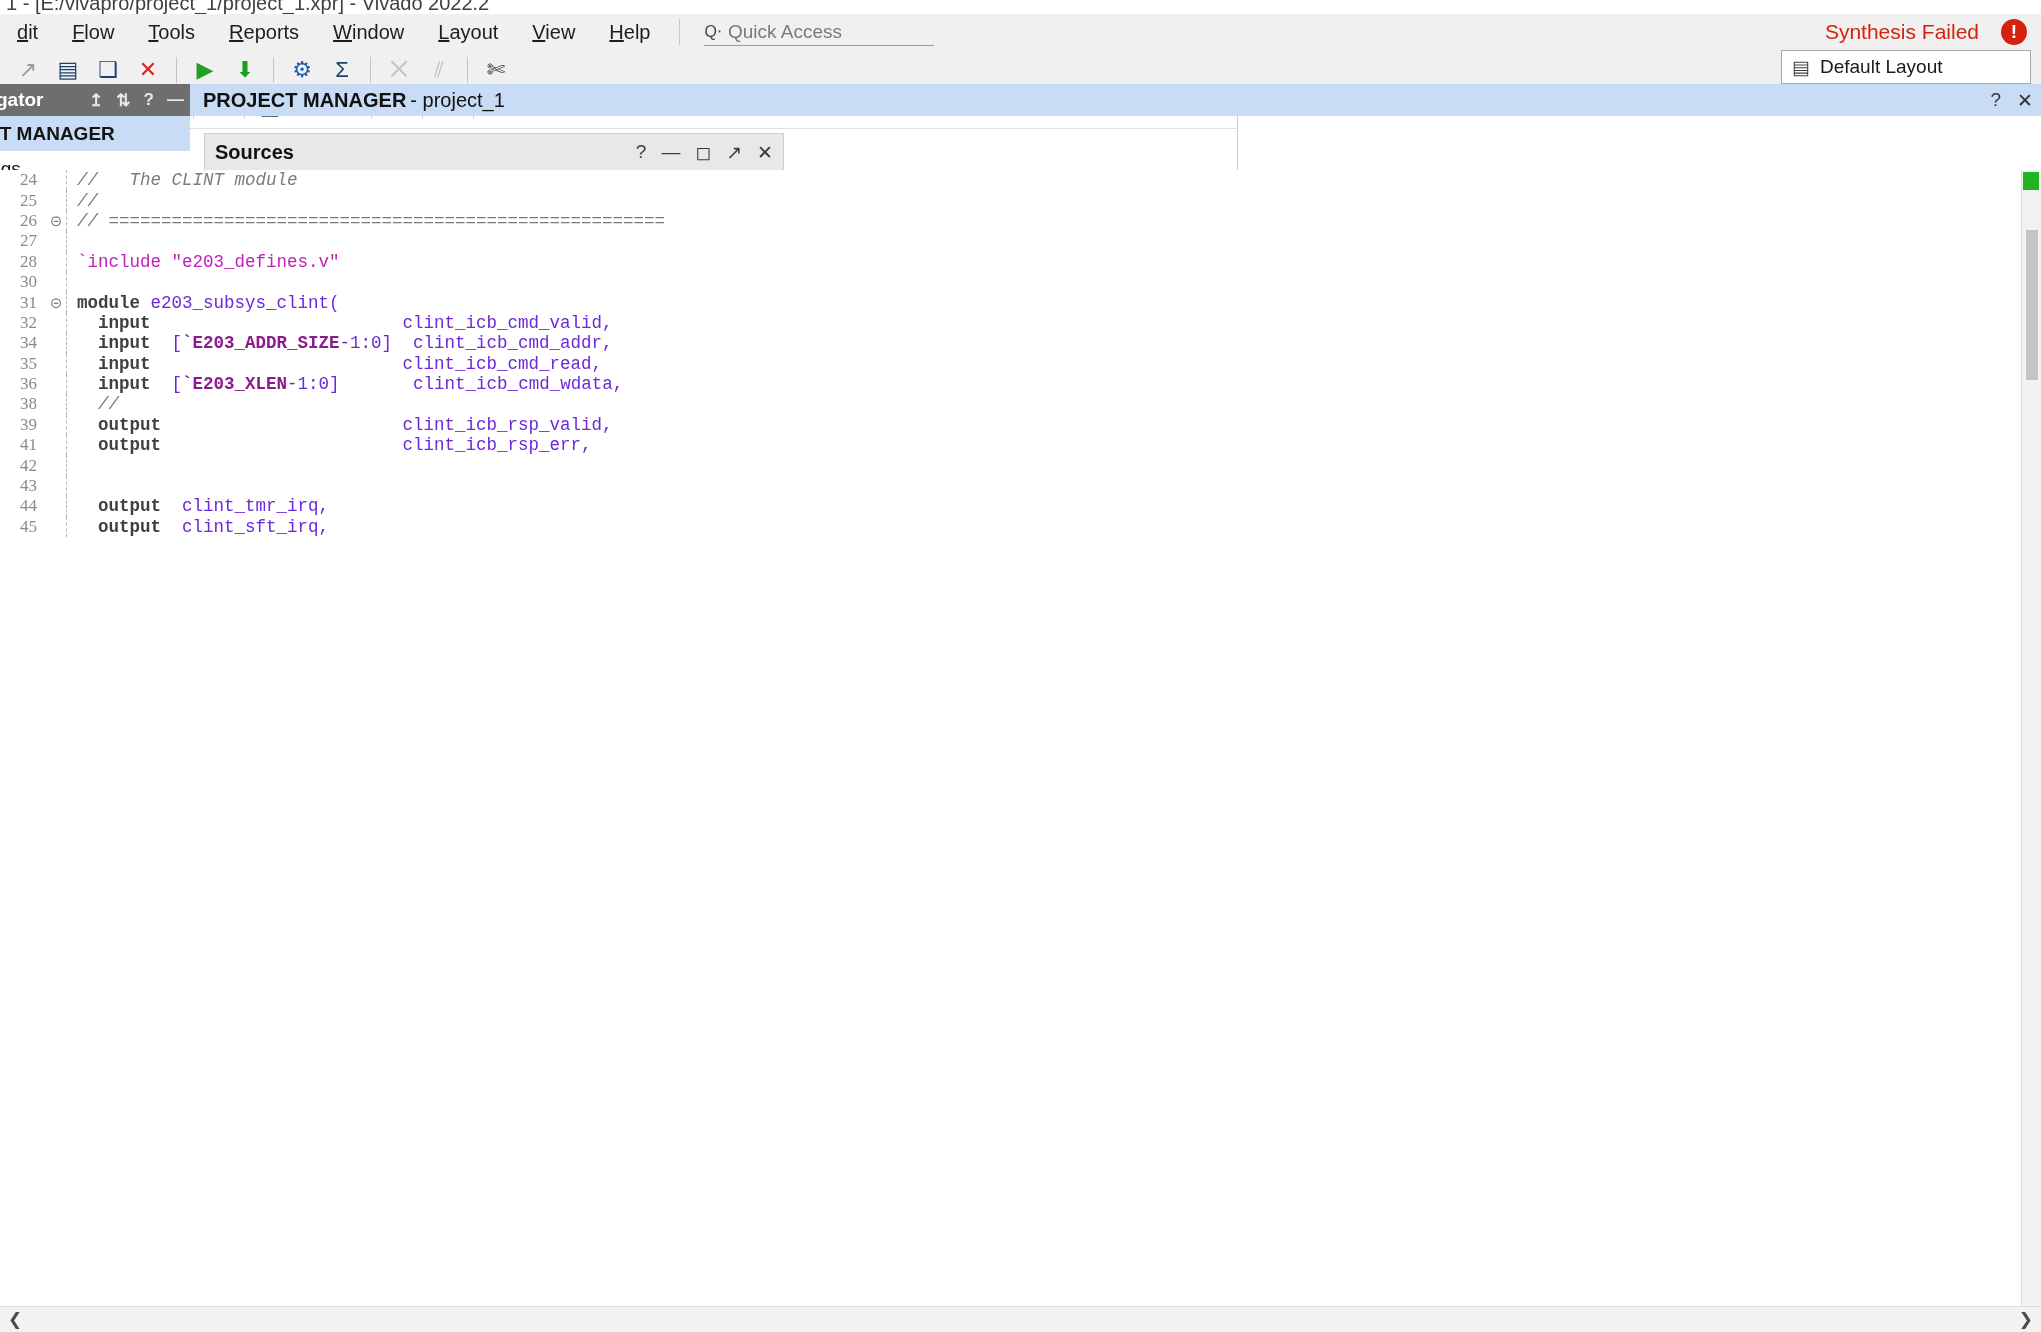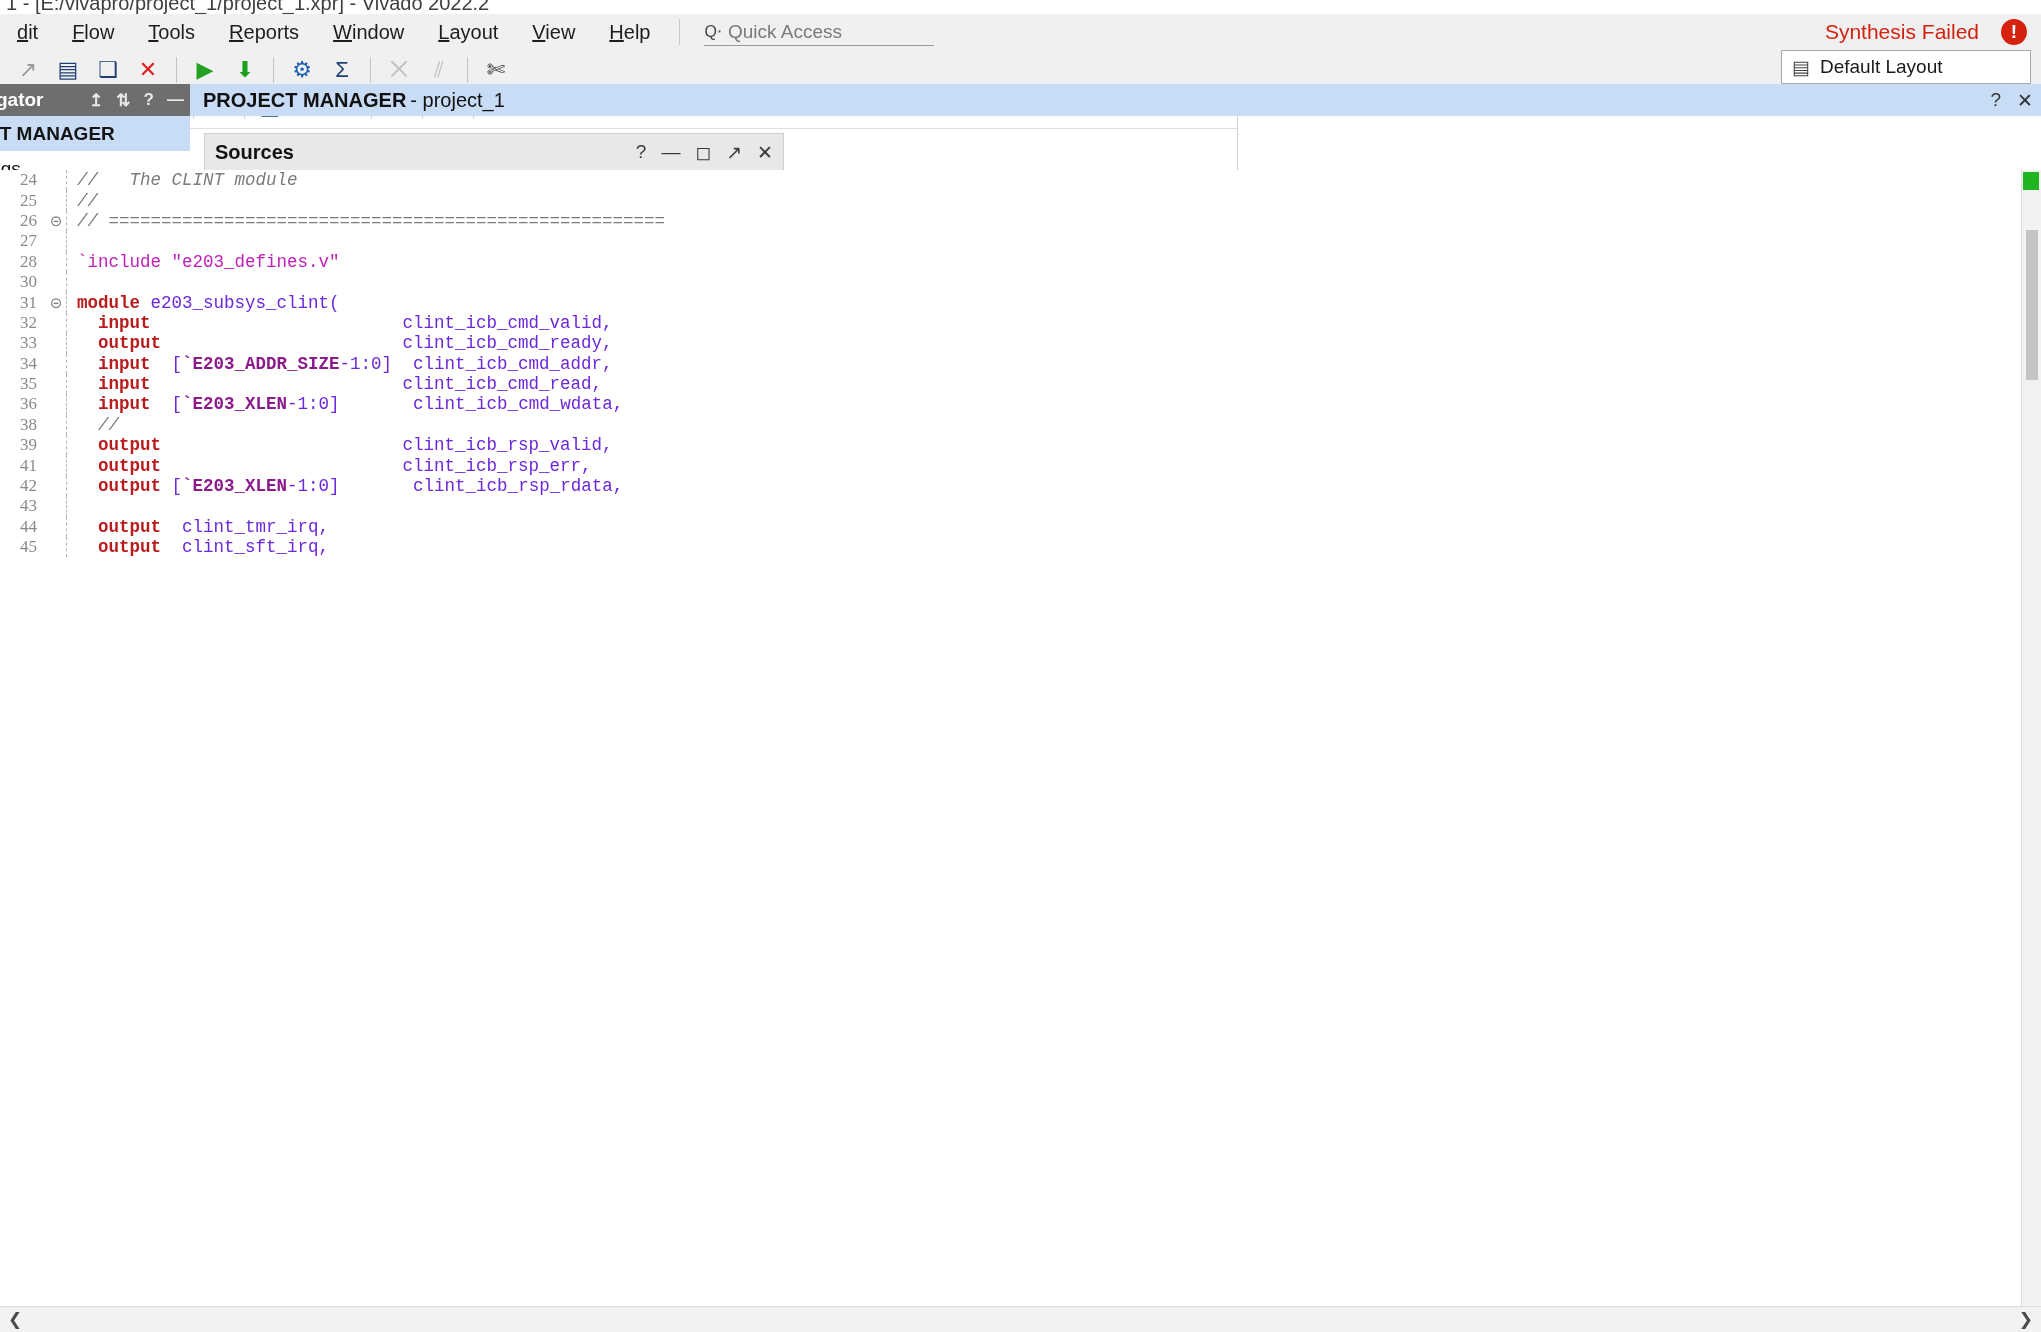--- a/index.html
+++ b/index.html
@@ -220,21 +220,21 @@
   }
   .cline { height: 20.4px; display: flex; align-items: center; font-size: 18px;
     white-space: pre; }
   .lnum {
     width: 46px; text-align: right; padding-right: 9px; color: #8a8a8a;
     font-size: 17px; font-family: "Liberation Serif", serif;
   }
   .fold { width: 20px; text-align: center; color: #7a7a7a; font-size: 15px; }
   .gutline { border-left: 1px dashed #b5b5b5; height: 20.4px; margin-right: 10px; }
   .ctext { font-family: "Liberation Mono", monospace; font-size: 17.5px; }
-  .kw { color: #b91c1c; font-weight: bold; }
+  .kw { color: #404040; font-weight: bold; }
   .cm { color: #7b7b7b; font-style: italic; }
   .mac { color: #c020b8; }
   .str { color: #c020b8; }
   .def { color: #8b1a8b; font-weight: bold; }
   .plain { color: #6d28d9; }
   .hl-line { background: #fcfbdb; }
   .ev-scroll {
     position: absolute; right: 0; top: 170px; width: 20px; bottom: 26px;
     background: #f2f2f2; border-left: 1px solid #dcdcdc;
   }
@@ -631,28 +631,27 @@
     </div>
     <div class="code-area" id="code-area">
         <div class="cline"><span class="lnum">24</span><span class="fold"></span><span class="gutline"></span><span class="ctext"><span class="cm">//   The CLINT module</span></span></div>
         <div class="cline"><span class="lnum">25</span><span class="fold"></span><span class="gutline"></span><span class="ctext"><span class="cm">//</span></span></div>
         <div class="cline"><span class="lnum">26</span><span class="fold">⊝</span><span class="gutline"></span><span class="ctext"><span class="cm">// =====================================================</span></span></div>
         <div class="cline"><span class="lnum">27</span><span class="fold"></span><span class="gutline"></span><span class="ctext"></span></div>
         <div class="cline"><span class="lnum">28</span><span class="fold"></span><span class="gutline"></span><span class="ctext"><span class="mac">`include </span><span class="str">"e203_defines.v"</span></span></div>
         <div class="cline"><span class="lnum">30</span><span class="fold"></span><span class="gutline"></span><span class="ctext"></span></div>
         <div class="cline"><span class="lnum">31</span><span class="fold">⊝</span><span class="gutline"></span><span class="ctext"><span class="kw">module</span><span class="plain"> e203_subsys_clint(</span></span></div>
         <div class="cline"><span class="lnum">32</span><span class="fold"></span><span class="gutline"></span><span class="ctext"><span class="plain">  </span><span class="kw">input</span><span class="plain">                        </span><span class="plain">clint_icb_cmd_valid,</span></span></div>
-        <div class="cline"><span class="lnum">33</span><span class="fold"></span><span class="gutline"></span><span class="ctext"><span class="plain">  </span><span class="kw">output</span><span class="plain">                       </span><span class="plain">clint_icb_cmd_ready,</span></span></div>
         <div class="cline"><span class="lnum">34</span><span class="fold"></span><span class="gutline"></span><span class="ctext"><span class="plain">  </span><span class="kw">input</span><span class="plain">  [</span><span class="def">`E203_ADDR_SIZE</span><span class="plain">-1:0]  </span><span class="plain">clint_icb_cmd_addr,</span></span></div>
         <div class="cline"><span class="lnum">35</span><span class="fold"></span><span class="gutline"></span><span class="ctext"><span class="plain">  </span><span class="kw">input</span><span class="plain">                        </span><span class="plain">clint_icb_cmd_read,</span></span></div>
         <div class="cline"><span class="lnum">36</span><span class="fold"></span><span class="gutline"></span><span class="ctext"><span class="plain">  </span><span class="kw">input</span><span class="plain">  [</span><span class="def">`E203_XLEN</span><span class="plain">-1:0]       </span><span class="plain">clint_icb_cmd_wdata,</span></span></div>
         <div class="cline"><span class="lnum">38</span><span class="fold"></span><span class="gutline"></span><span class="ctext"><span class="plain">  </span><span class="cm">//</span></span></div>
         <div class="cline"><span class="lnum">39</span><span class="fold"></span><span class="gutline"></span><span class="ctext"><span class="plain">  </span><span class="kw">output</span><span class="plain">                       </span><span class="plain">clint_icb_rsp_valid,</span></span></div>
         <div class="cline"><span class="lnum">41</span><span class="fold"></span><span class="gutline"></span><span class="ctext"><span class="plain">  </span><span class="kw">output</span><span class="plain">                       </span><span class="plain">clint_icb_rsp_err,</span></span></div>
-        <div class="cline"><span class="lnum">42</span><span class="fold"></span><span class="gutline"></span><span class="ctext"><span class="plain">  </span><span class="kw">output</span><span class="plain"> [</span><span class="def">`E203_XLEN</span><span class="plain">-1:0]       </span><span class="plain">clint_icb_rsp_rdata,</span></span></div>
+        <div class="cline"><span class="lnum">42</span><span class="fold"></span><span class="gutline"></span></div>
         <div class="cline"><span class="lnum">43</span><span class="fold"></span><span class="gutline"></span><span class="ctext"></span></div>
         <div class="cline"><span class="lnum">44</span><span class="fold"></span><span class="gutline"></span><span class="ctext"><span class="plain">  </span><span class="kw">output</span><span class="plain">  clint_tmr_irq,</span></span></div>
         <div class="cline"><span class="lnum">45</span><span class="fold"></span><span class="gutline"></span><span class="ctext"><span class="plain">  </span><span class="kw">output</span><span class="plain">  clint_sft_irq,</span></span></div>
       </div>
     <div class="ev-scroll">
       <div class="green-mark"></div>
       <div class="vthumb" style="top:60px;height:150px;left:4px;"></div>
     </div>
     <div class="eh-scroll">
       <span>❮</span>

